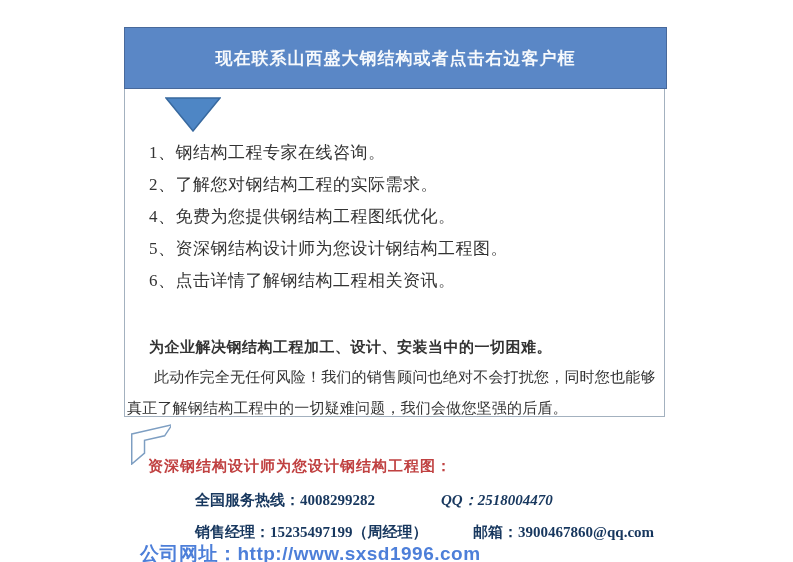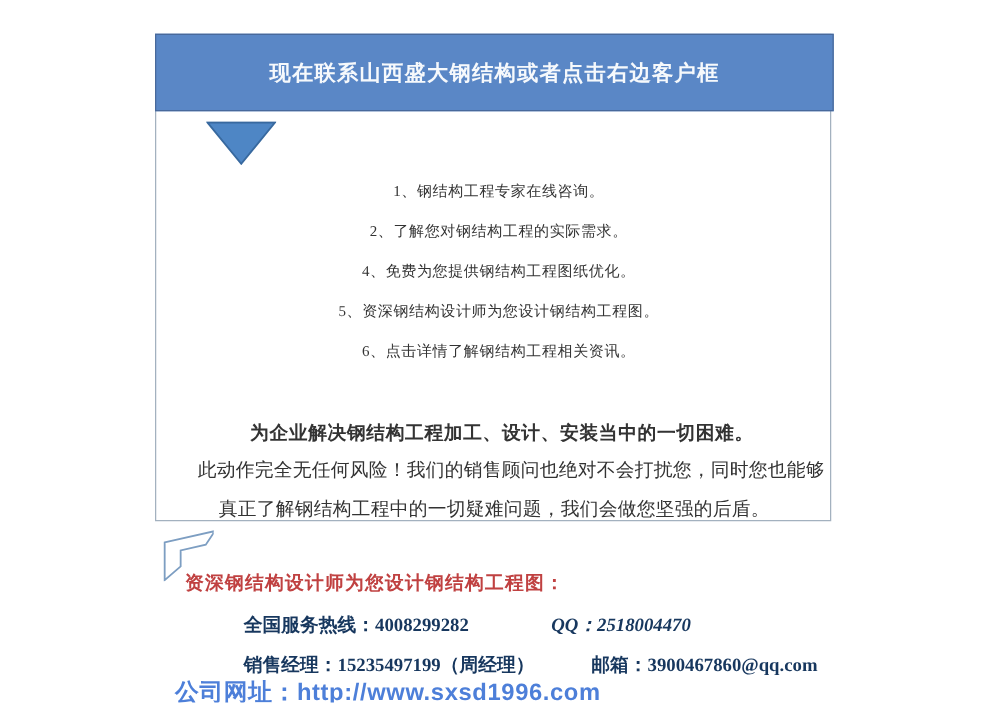--- a/index.html
+++ b/index.html
@@ -14,33 +14,33 @@
     --navy:#17375e;
     --website-blue:#4d7fd9;
     --flag-stroke:#7d9ec2;
   }
   *{margin:0;padding:0;box-sizing:border-box;}
   html,body{width:793px;height:562px;background:#ffffff;overflow:hidden;}
   body{position:relative;font-family:"Liberation Serif","DejaVu Serif",serif;color:var(--text);}
 
   .promo-panel{
     position:absolute;left:124px;top:27px;width:541px;height:390px;
-    border:1px solid var(--box-border);background:#ffffff;text-align:center;
+    border:1px solid var(--box-border);background:#ffffff;
   }
   .banner{
     position:absolute;left:-1px;top:-1px;width:543px;height:62px;
     background:var(--header-bg);
     border:1px solid var(--header-border);
     display:flex;align-items:center;justify-content:center;
     color:var(--header-text);font-weight:bold;font-size:17px;letter-spacing:1px;
   }
   .arrow{position:absolute;left:40px;top:69px;width:56px;height:35px;}
 
   .steps{position:absolute;left:24px;top:109px;width:500px;}
-  .step{height:32px;line-height:32px;font-size:12px;letter-spacing:0.5px;white-space:nowrap;}
+  .step{height:32px;line-height:32px;font-size:17px;letter-spacing:0.5px;white-space:nowrap;}
 
   .highlight{
     position:absolute;left:24px;top:303px;width:505px;height:32px;line-height:32px;
     font-weight:bold;font-size:15px;letter-spacing:0.5px;white-space:nowrap;
   }
   .note{
     position:absolute;left:2px;top:334px;width:537px;
     font-size:15px;line-height:31px;text-indent:27px;letter-spacing:0.2px;
   }
 

